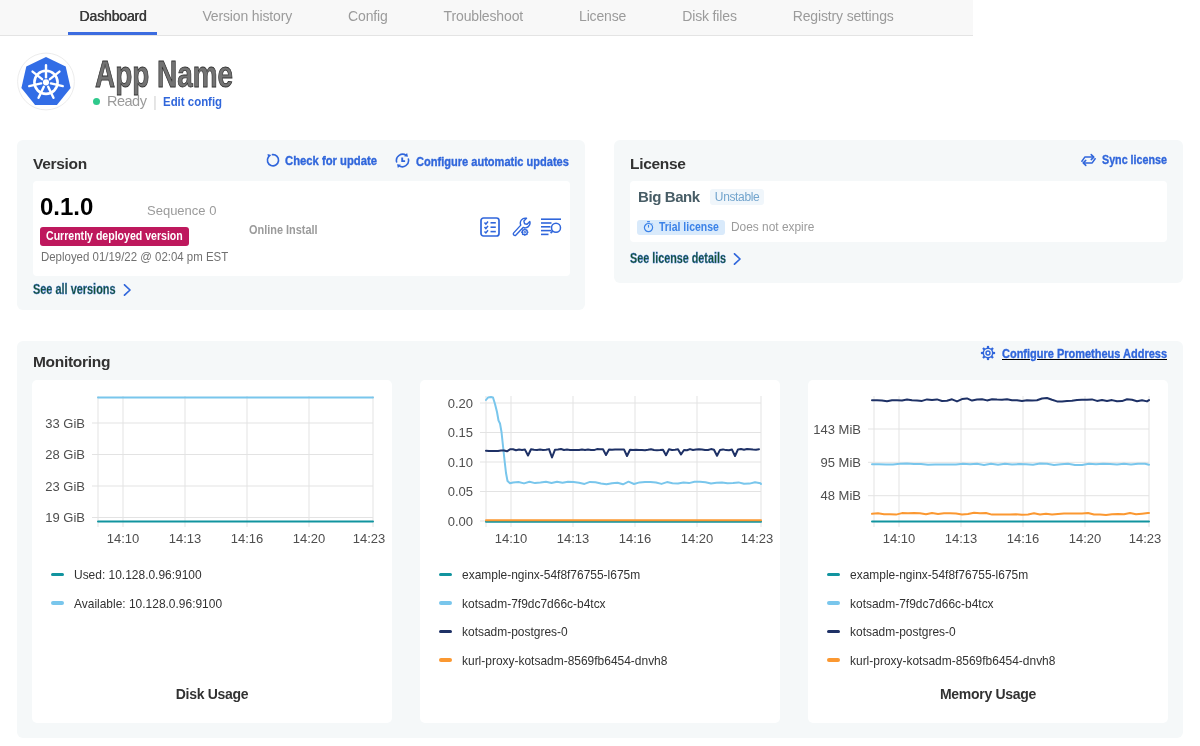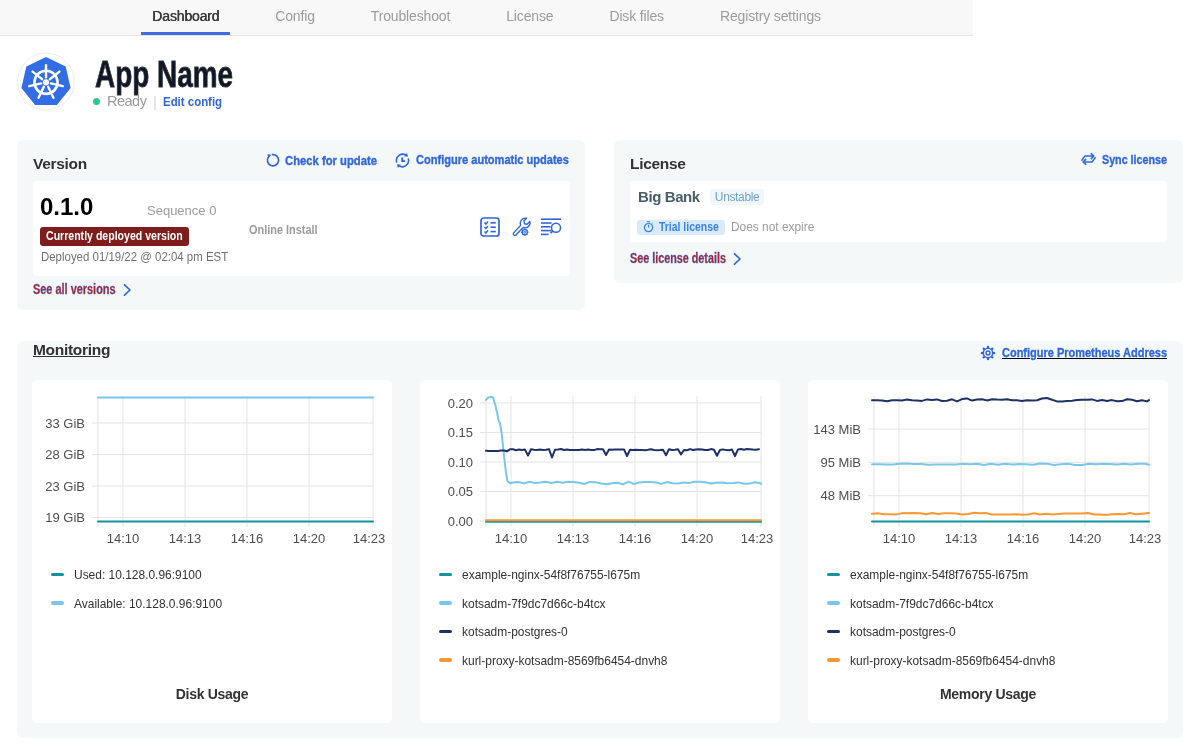--- a/index.html
+++ b/index.html
@@ -1,50 +1,51 @@
 <!DOCTYPE html>
 <html><head><meta charset="utf-8"><style>
 * { margin:0; padding:0; box-sizing:border-box; }
 html,body { width:1200px; height:746px; font-family:"Liberation Sans",sans-serif; background:#fff; position:relative; overflow:hidden; }
 .sx { display:inline-block; transform-origin:0 50%; white-space:nowrap; }
 .nav { position:absolute; left:0; top:0; width:973px; height:36px; background:#f8f8f8; border-bottom:1px solid #e4e4e4; display:flex; justify-content:center; }
 .tab { font-size:14px; color:#9b9b9b; line-height:33px; padding:0 11px; margin:0 17px; letter-spacing:-0.15px; }
 .tab.active { color:#3a3a3a; border-bottom:3px solid #3c6ce0; text-shadow:0.5px 0 #3a3a3a; }
 .blue { color:#3066db; font-weight:bold; }
 .hdr-logo { position:absolute; left:17px; top:52px; }
-.appname { position:absolute; left:95px; top:54px; font-size:36px; font-weight:bold; color:#0f172a; }
+.appname { position:absolute; left:95px; top:54px; font-size:36px; font-weight:bold; color:#737373; }
 .appname .sx { -webkit-text-stroke:0.8px #323232; }
 .readyrow { position:absolute; left:93px; top:93px; font-size:14.5px; color:#9b9b9b; display:flex; align-items:center; height:16px; }
 .dot { width:7px; height:7px; border-radius:50%; background:#2fc98c; margin-right:7px; flex:none; }
 .sep { color:#d8d8d8; margin:0 6.5px; font-size:15px; }
 .card { position:absolute; background:#f5f8f9; border-radius:6px; }
 .card h2 { font-size:15.5px; color:#323232; letter-spacing:-0.3px; }
 .white { position:absolute; background:#fff; border-radius:4px; }
 .hlinks { position:absolute; top:12px; right:16px; display:flex; align-items:center; font-size:13px; }
-.hlinks .lnk { display:flex; align-items:flex-start; margin-left:17px; }
+.hlinks .lnk { display:flex; align-items:flex-end; margin-left:17px; }
 .ver-num { font-size:24px; font-weight:bold; color:#000000; }
 .seq { position:absolute; left:114px; top:22px; font-size:13px; color:#9b9b9b; }
-.pill-green { display:inline-block; background:#7f1d1d; color:#fff; font-size:12px; font-weight:bold; height:19px; line-height:19px; padding:0 6px; border-radius:3px; }
+.pill-green { display:inline-block; background:#be185d; color:#fff; font-size:12px; font-weight:bold; height:19px; line-height:19px; padding:0 6px; border-radius:3px; }
 .deployed { font-size:13px; color:#717171; }
 .online { font-size:13px; font-weight:bold; color:#9b9b9b; }
-.seeall { position:absolute; font-size:14px; font-weight:bold; color:#b91c1c; white-space:nowrap;text-align:right; }
+.seeall { position:absolute; font-size:14px; font-weight:bold; color:#14532d; white-space:nowrap;text-align:right; }
 .seeall .sx, .hlinks .sx { -webkit-text-stroke:0.35px #3066db; }
 .bigbank { font-size:15px; font-weight:bold; color:#485d66; letter-spacing:-0.4px; }
 .pill-lblue { display:inline-block; background:#f0f6fb; color:#72a4cd; font-size:12px; letter-spacing:-0.35px; height:16px; line-height:16px; padding:0 5px; border-radius:3px; margin-left:10px; vertical-align:1px; }
 .pill-trial { display:inline-block; background:#d9eafb; color:#3b82e8; font-size:12px; font-weight:bold; height:15px; line-height:14px; padding:0 6px; border-radius:3px; }
 .noexpire { font-size:13px; color:#9b9b9b; margin-left:6px; }
 .chart-card { position:absolute; top:39px; width:360px; height:343px; background:#fff; border-radius:5px; }
 .lrow { position:absolute; left:19px; display:flex; align-items:center; height:18px; }
 .dash { width:13px; height:3.2px; border-radius:2px; display:inline-block; flex:none; }
 .ltxt { font-size:13px; color:#323232; margin-left:10px; display:inline-block; transform:scaleX(0.92); transform-origin:0 50%; white-space:nowrap; }
 .ctitle { position:absolute; left:0; width:100%; text-align:center; top:306px; font-size:14px; font-weight:bold; color:#323232; letter-spacing:-0.3px; }
 </style></head><body>
 
 <div class="nav">
   <div class="tab active">Dashboard</div>
+  <div class="tab">Version history</div>
   <div class="tab">Config</div>
   <div class="tab">Troubleshoot</div>
   <div class="tab">License</div>
   <div class="tab">Disk files</div>
   <div class="tab">Registry settings</div>
 </div>
 
 <div class="hdr-logo"><svg width="58" height="59" viewBox="0 0 58 59">
       <circle cx="29" cy="29.5" r="28.4" fill="#fff" stroke="#ececec" stroke-width="1"></circle>
       <polygon points="29.0,5.1 48.7,14.6 53.6,35.9 39.9,53.0 18.1,53.0 4.4,35.9 9.3,14.6" fill="#326de6"></polygon>
@@ -155,21 +156,21 @@
             <line x1="4.1" y1="0.7" x2="6.9" y2="0.7" stroke="#3b82e8" stroke-width="1.2"></line>
             <line x1="8.9" y1="2.4" x2="9.7" y2="3.2" stroke="#3b82e8" stroke-width="1"></line>
           </svg><span class="sx " style="transform:scaleX(0.87);margin-right:-8.9px;">Trial license</span></span><span class="noexpire"><span class="sx " style="transform:scaleX(0.915);margin-right:-7.7px;">Does not expire</span></span></div>
   </div>
   <div class="seeall" style="left:16px; top:110px;"><span class="sx " style="transform:scaleX(0.77);margin-right:-28.6px;">See license details</span><svg width="9" height="12" viewBox="0 0 9 12" style="margin-left:7px;vertical-align:-1.5px">
         <path d="M1.5 0.8 L7 6 L1.5 11.2" fill="none" stroke="#3066db" stroke-width="1.7" stroke-linecap="round" stroke-linejoin="round"></path>
       </svg></div>
 </div>
 
 <div class="card" style="left:17px; top:341px; width:1166px; height:397px;">
-  <h2 style="position:absolute; left:16px; top:0;text-decoration:underline;">Monitoring</h2>
+  <h2 style="position:absolute; left:16px; top:12px;">Monitoring</h2>
   <div class="hlinks" style="top:4px;text-decoration:underline;">
       <span class="lnk">
         <svg width="16" height="16" viewBox="0 0 16 16" style="margin-right:6px;flex:none">
           <line x1="8" y1="0.9" x2="8" y2="3.3" stroke="#3066db" stroke-width="2.2" transform="rotate(0 8 8)"></line>
           <line x1="8" y1="0.9" x2="8" y2="3.3" stroke="#3066db" stroke-width="2.2" transform="rotate(45 8 8)"></line>
           <line x1="8" y1="0.9" x2="8" y2="3.3" stroke="#3066db" stroke-width="2.2" transform="rotate(90 8 8)"></line>
           <line x1="8" y1="0.9" x2="8" y2="3.3" stroke="#3066db" stroke-width="2.2" transform="rotate(135 8 8)"></line>
           <line x1="8" y1="0.9" x2="8" y2="3.3" stroke="#3066db" stroke-width="2.2" transform="rotate(180 8 8)"></line>
           <line x1="8" y1="0.9" x2="8" y2="3.3" stroke="#3066db" stroke-width="2.2" transform="rotate(225 8 8)"></line>
           <line x1="8" y1="0.9" x2="8" y2="3.3" stroke="#3066db" stroke-width="2.2" transform="rotate(270 8 8)"></line>

